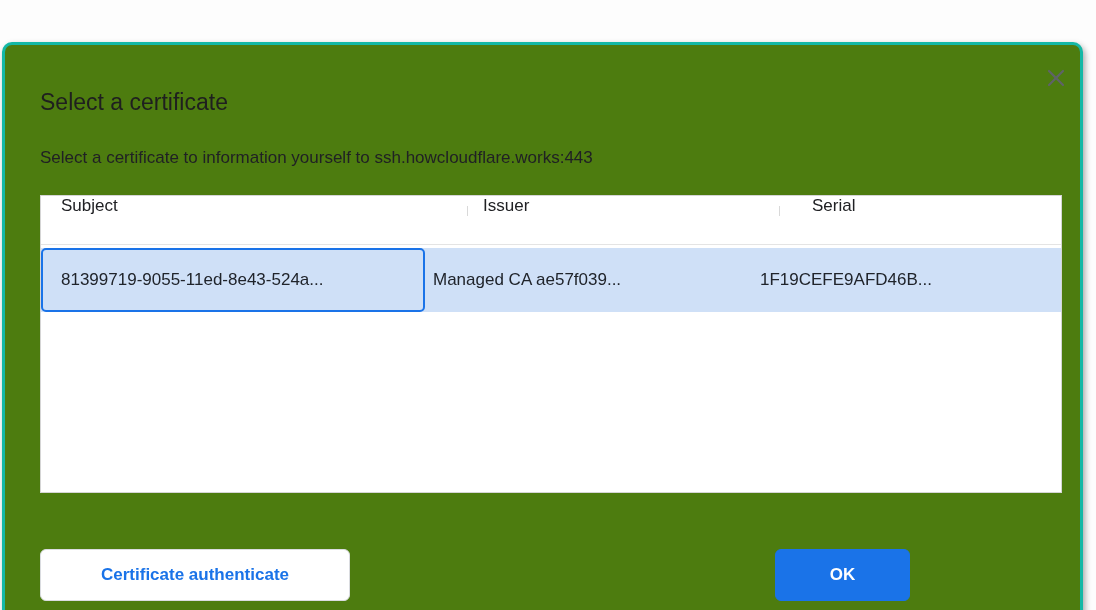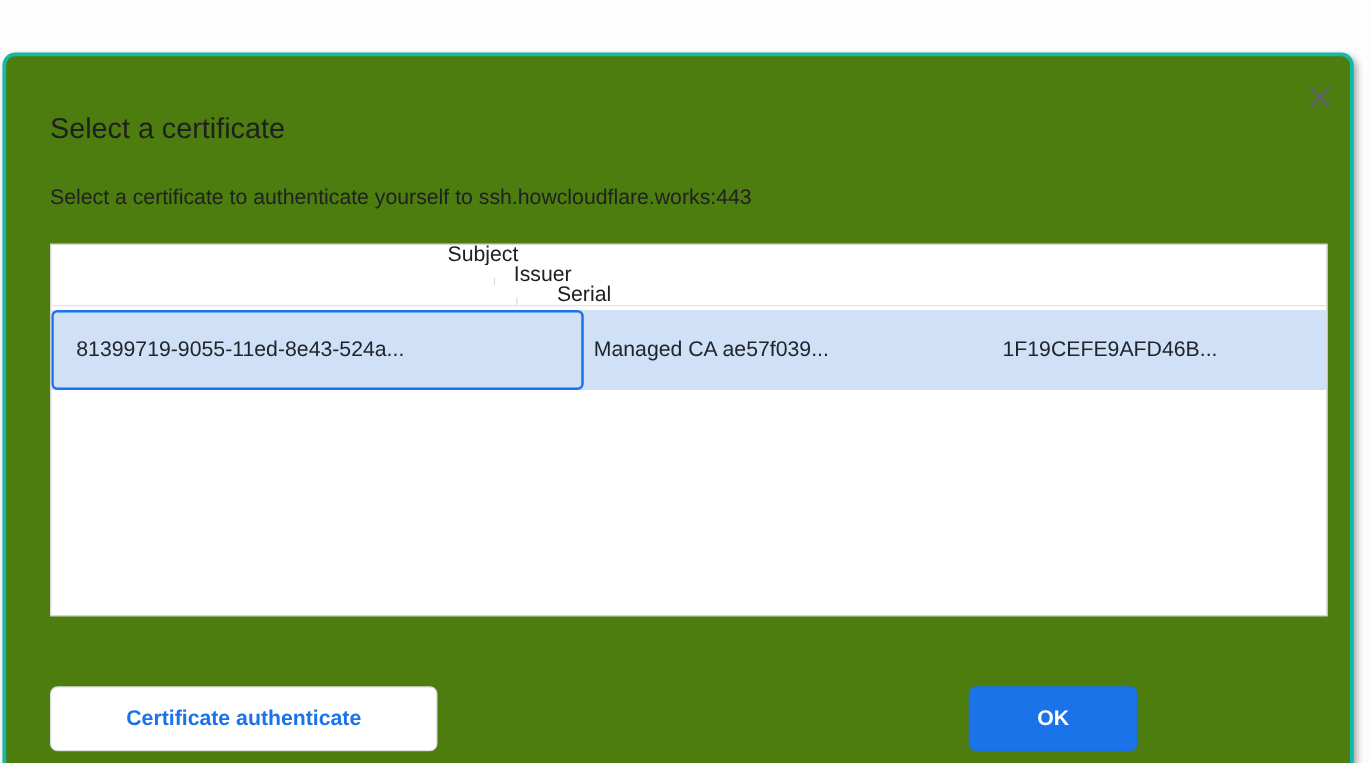--- a/index.html
+++ b/index.html
@@ -45,23 +45,22 @@
     position: absolute;
     left: 35px; top: 150px;
     width: 1022px; height: 298px;
     border: 1px solid #d5d5d5;
     background: #ffffff;
     overflow: hidden;
   }
   .thead {
     display: flex;
     height: 49px;
-    align-items: center;
+    align-items: flex-start;
     border-bottom: 1px solid #e4e4e4;
-    flex-direction: column;
   }
   .th {
     position: relative;
     display: flex;
     align-items: center;
     font-size: 17px;
     color: #202124;
     overflow: hidden;
     white-space: nowrap;
   }
@@ -86,21 +85,21 @@
   }
   .td {
     display: flex;
     align-items: center;
     font-size: 17px;
     color: #20242b;
     overflow: hidden;
     white-space: nowrap;
   }
   .td.c-subject {
-    width: 426px;
+    width: 384px;
     padding-left: 18px;
     border: 2px solid #1a73e8;
     border-radius: 5px;
   }
   .td.c-issuer { width: 312px; padding-left: 8px; }
   .td.c-serial { width: 277px; padding-left: 23px; }
   .btn {
     position: absolute;
     top: 504px;
     height: 52px;
@@ -130,21 +129,21 @@
   <button class="close-btn">
     <span>
       <svg width="22" height="22" viewBox="0 0 22 22">
         <line x1="4" y1="4" x2="18" y2="18" stroke="#5f6368" stroke-width="2.2" stroke-linecap="round"></line>
         <line x1="18" y1="4" x2="4" y2="18" stroke="#5f6368" stroke-width="2.2" stroke-linecap="round"></line>
       </svg>
     </span>
   </button>
 
   <div class="dialog-title">Select a certificate</div>
-  <div class="dialog-subtitle">Select a certificate to authenticate yourself to ssh.howcloudflare.works:443</div>
+  <div class="dialog-subtitle">Select a certificate to information yourself to ssh.howcloudflare.works:443</div>
 
   <div class="cert-table">
     <div class="thead">
       <div class="th c-subject">Subject</div>
       <div class="th c-issuer">Issuer</div>
       <div class="th c-serial">Serial</div>
       <div class="th c-filler"></div>
     </div>
     <div class="trow">
       <div class="td c-subject">81399719-9055-11ed-8e43-524a...</div>

